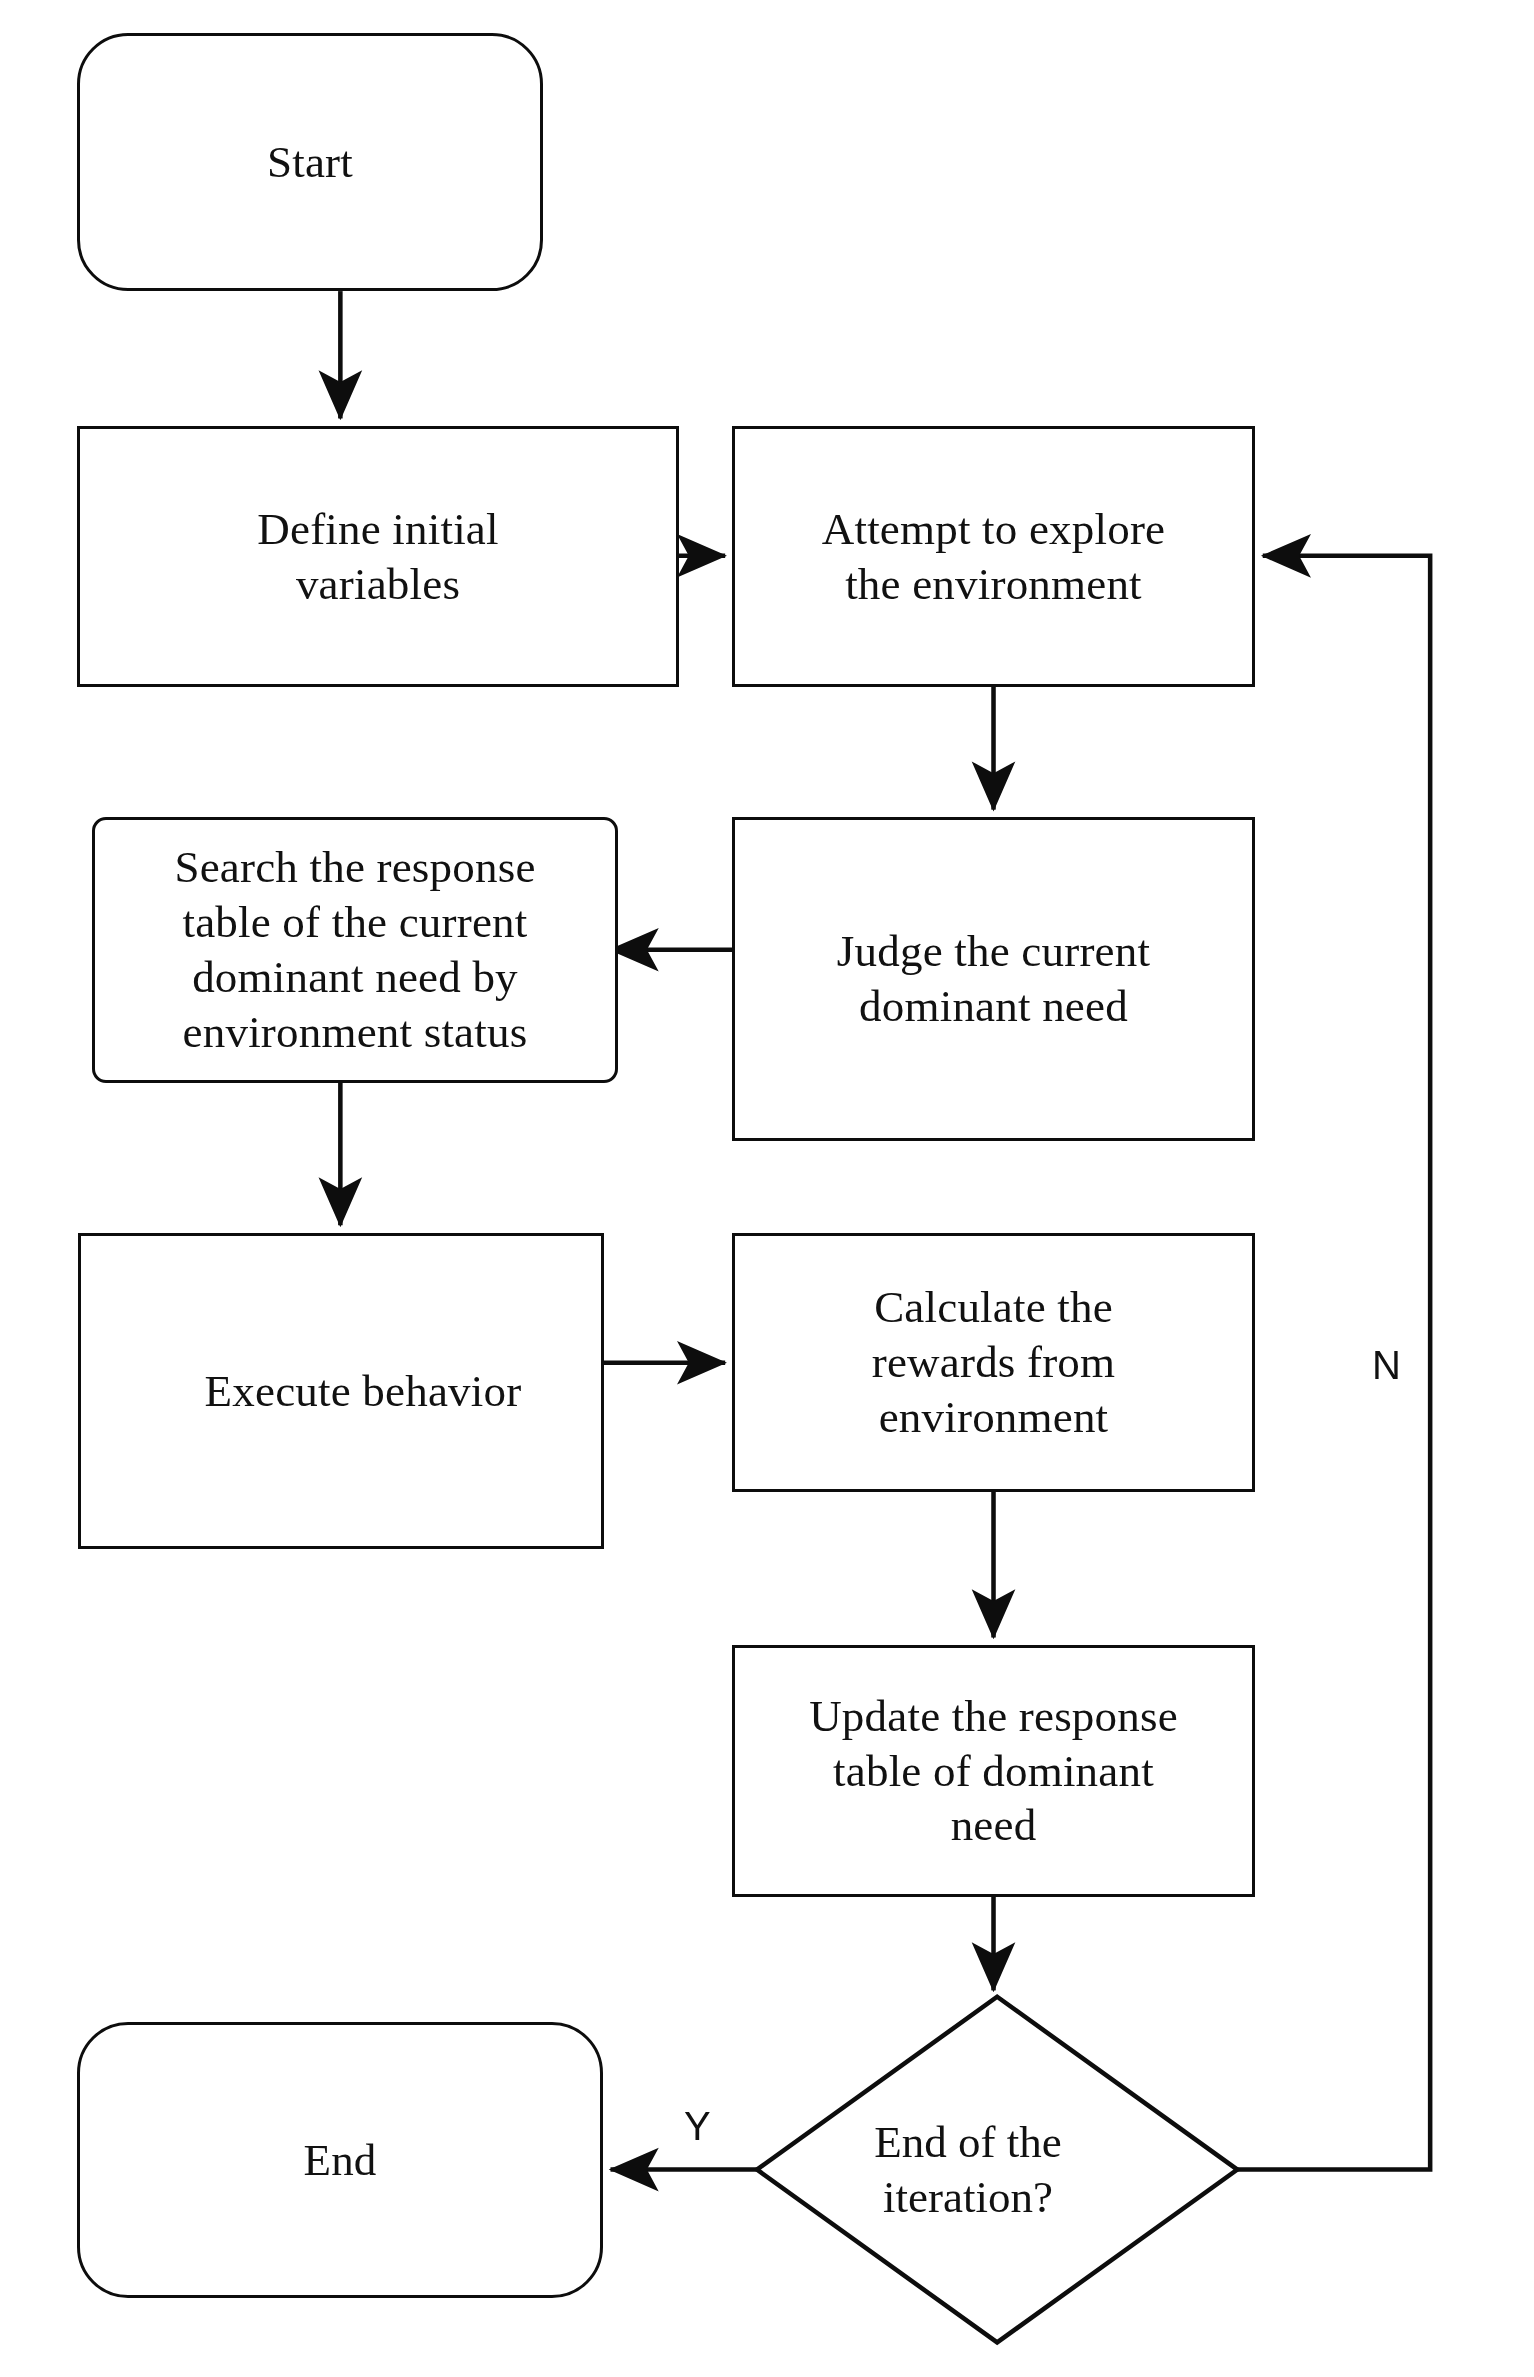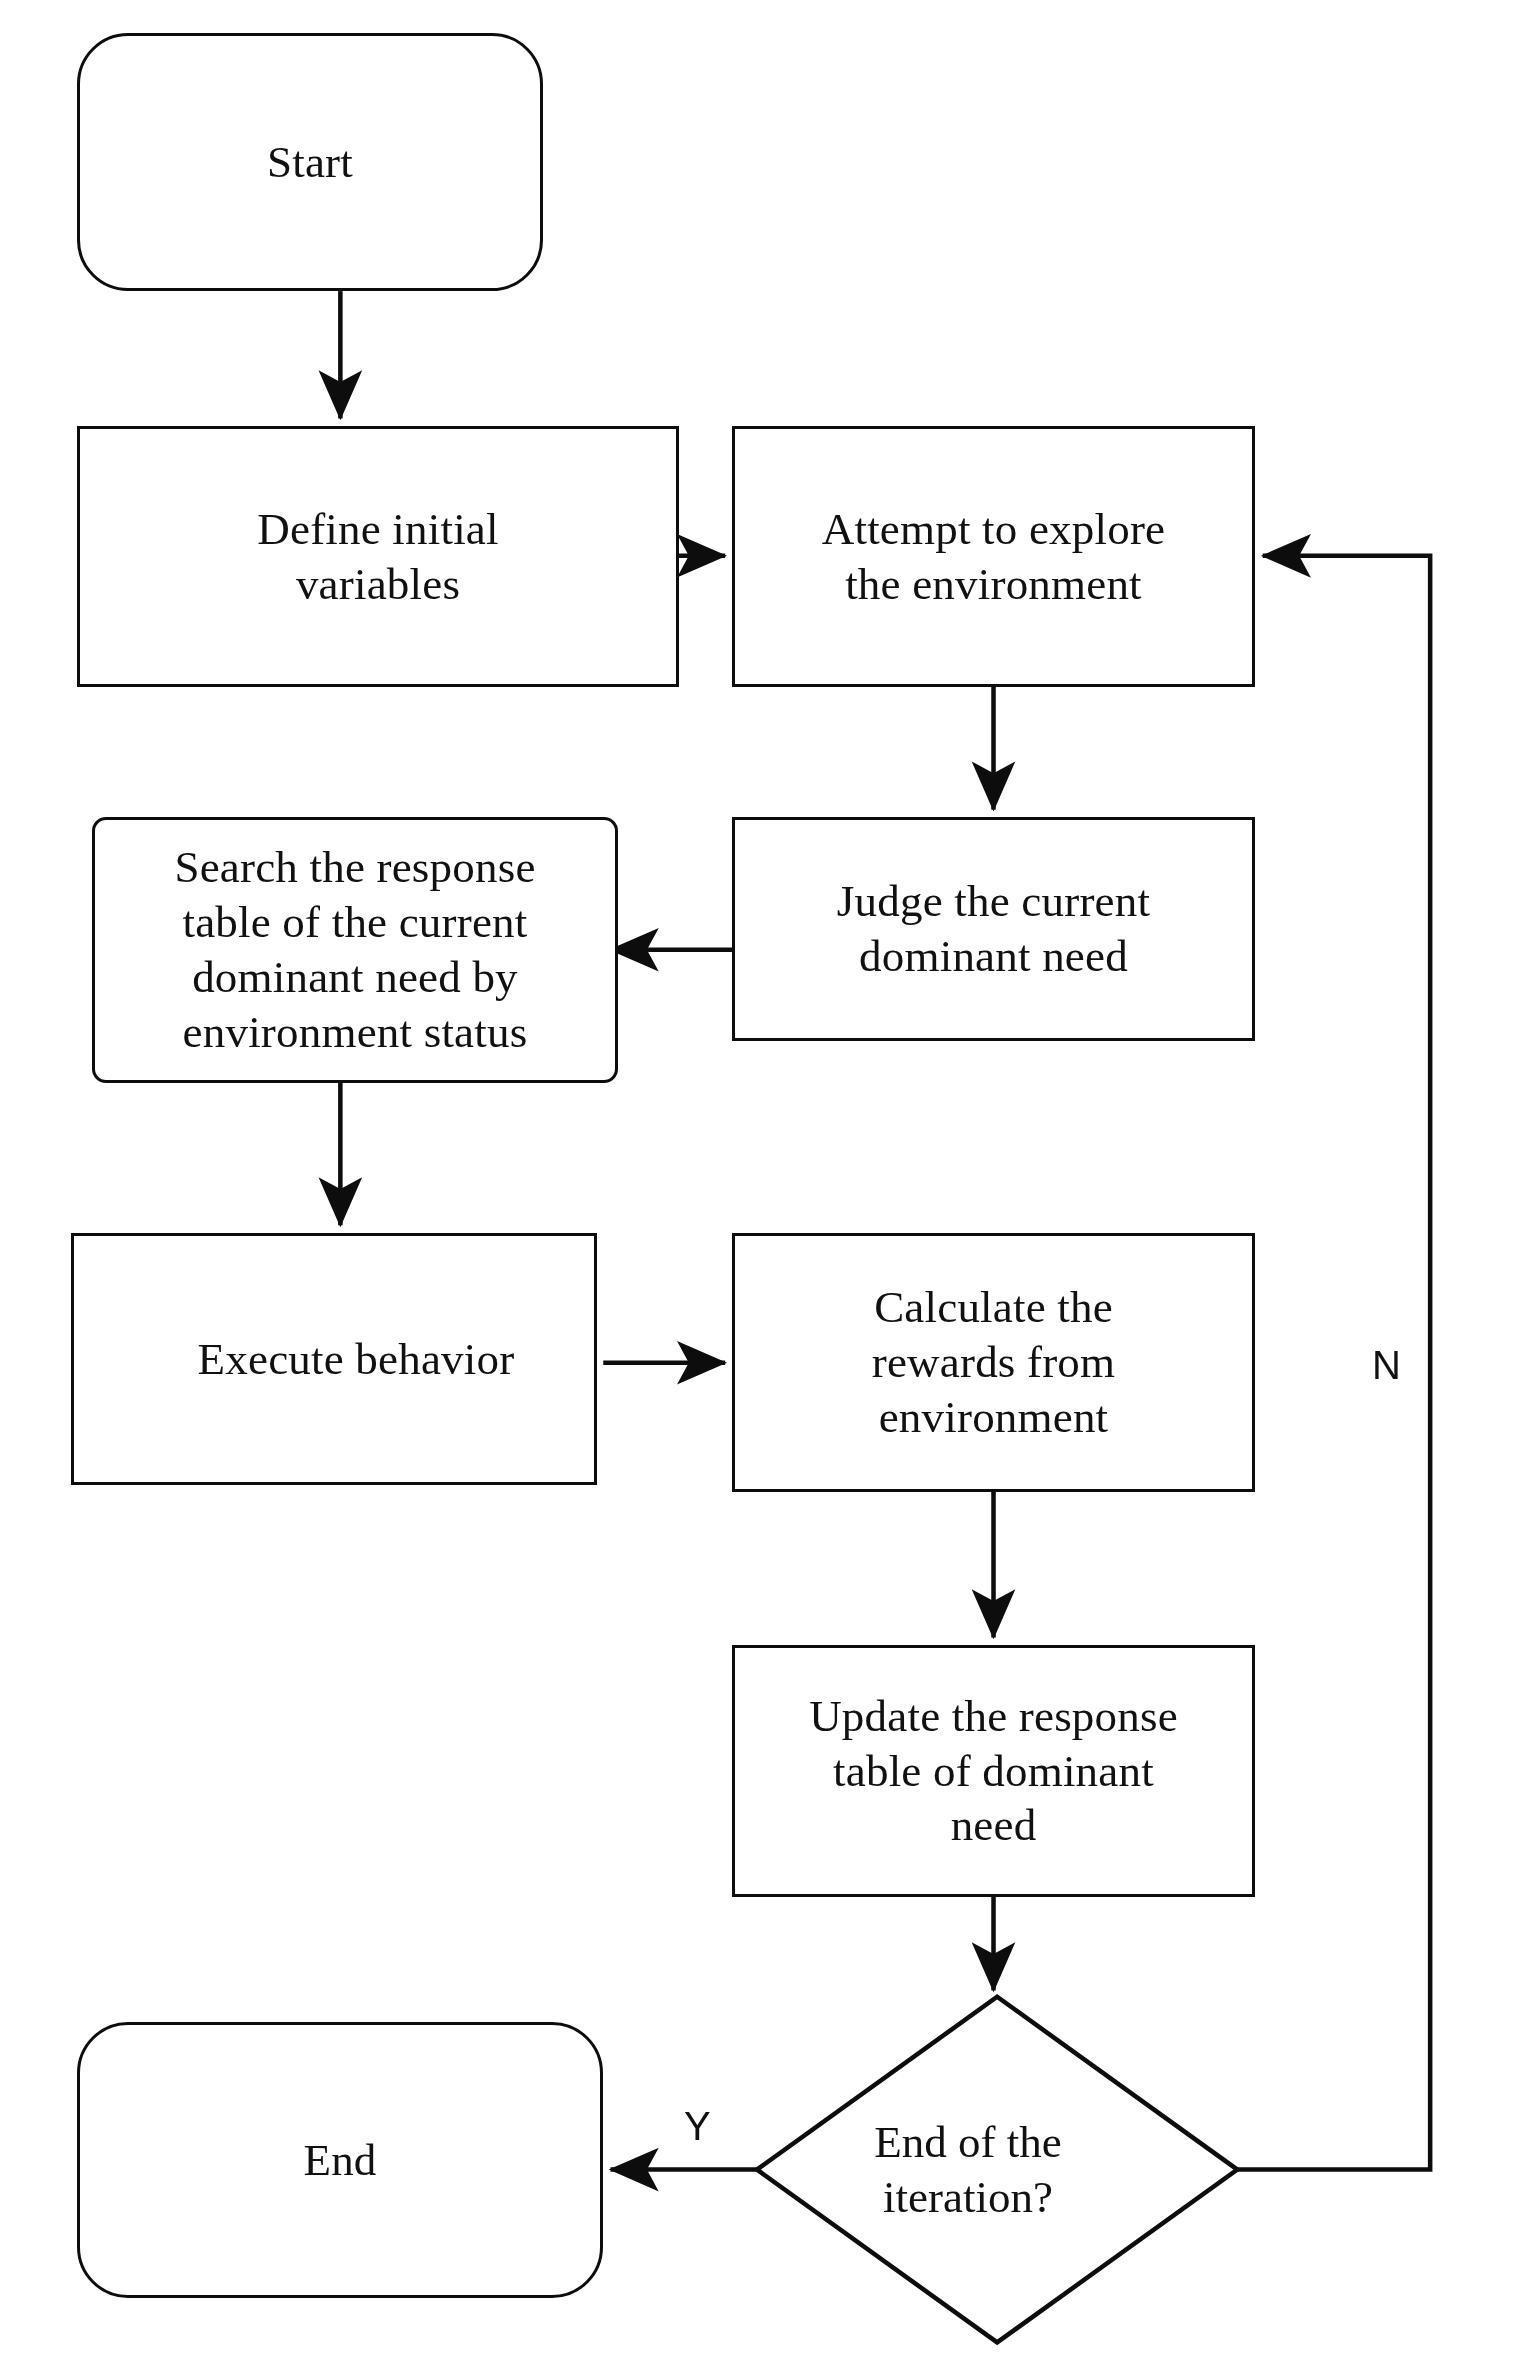--- a/index.html
+++ b/index.html
@@ -118,26 +118,26 @@
 the environment</span>
   </div>
 
   <div class="node process" style="left:92px; top:817px; width:526px; height:266px;border-radius:14px;">
     <span class="txt">Search the response
 table of the current
 dominant need by
 environment status</span>
   </div>
 
-  <div class="node process" style="left:732px; top:817px; width:523px; height:224px;">
+  <div class="node process" style="left:732px; top:817px; width:523px; height:324px;">
     <span class="txt">Judge the current
 dominant need</span>
   </div>
 
-  <div class="node process" style="left:71px; top:1233px; width:526px; height:252px;padding-left:44px;">
+  <div class="node process" style="left:78px; top:1233px; width:526px; height:316px;padding-left:44px;">
     <span class="txt">Execute behavior</span>
   </div>
 
   <div class="node process" style="left:732px; top:1233px; width:523px; height:259px;">
     <span class="txt">Calculate the
 rewards from
 environment</span>
   </div>
 
   <div class="node process" style="left:732px; top:1645px; width:523px; height:252px;">

